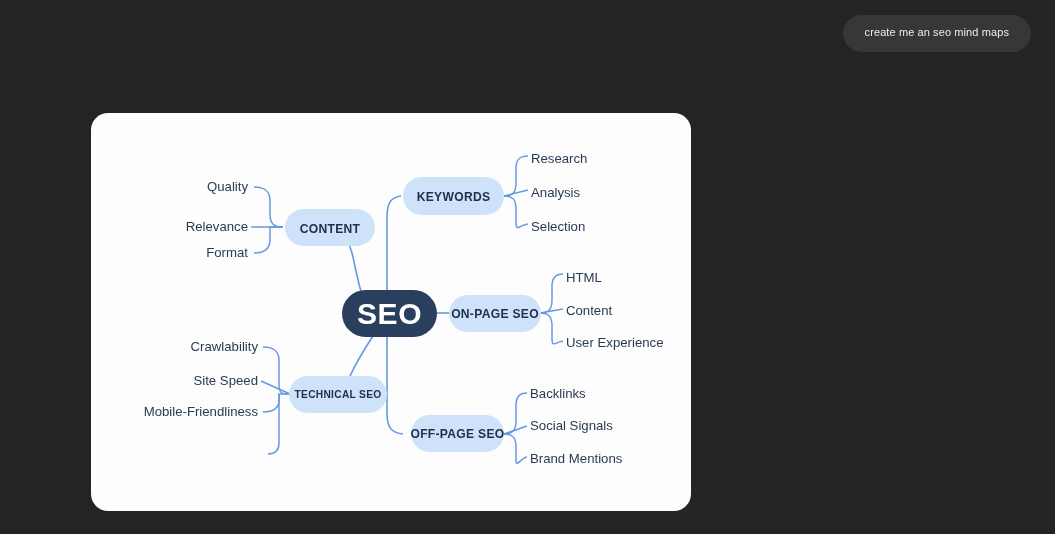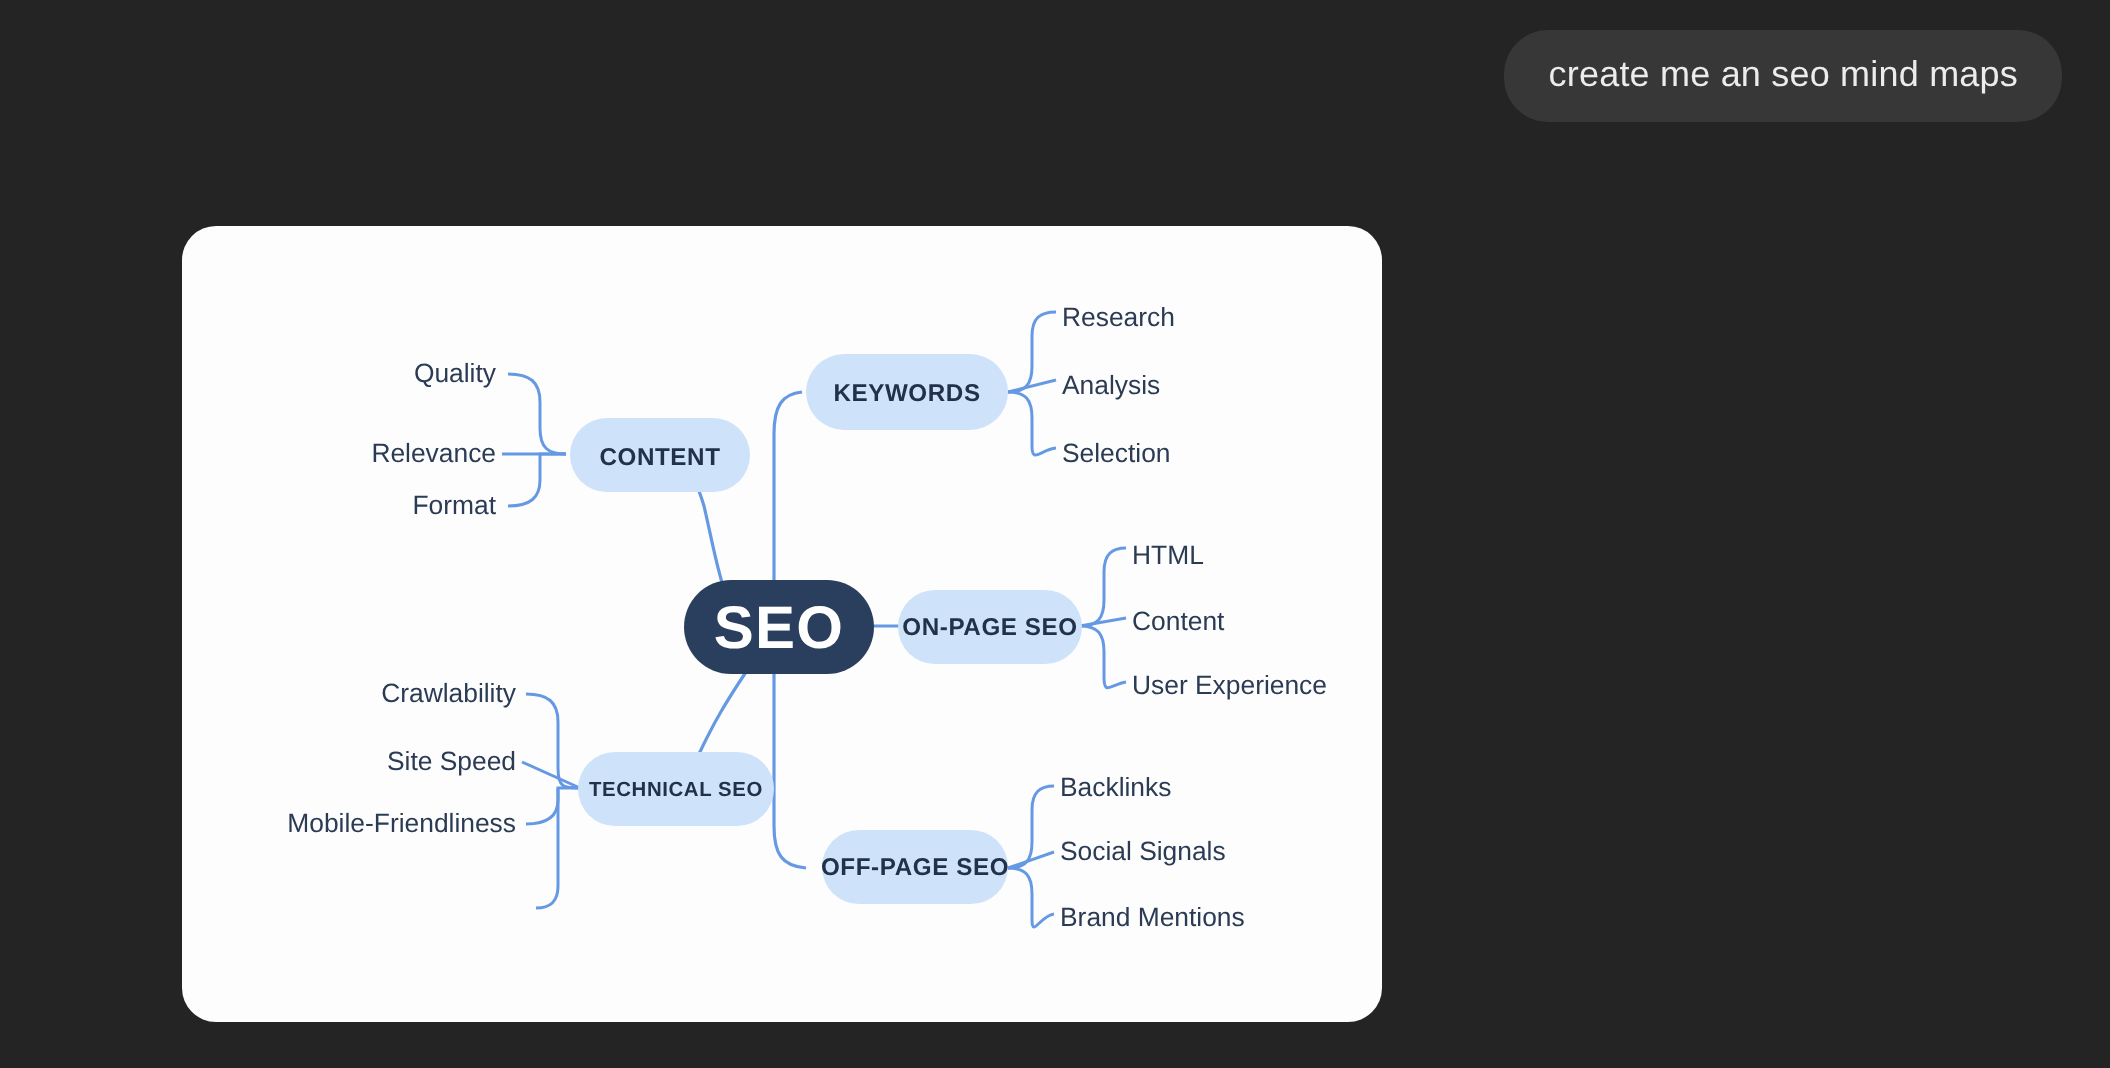--- a/index.html
+++ b/index.html
@@ -17,21 +17,21 @@
   .chat-row {
     position: absolute;
     top: 0; left: 0; right: 0;
     display: flex;
     justify-content: flex-end;
     padding: 15px 24px 0 0;
   }
   .user-bubble {
     background: #373737;
     color: #ececec;
-    font-size: 18px;
+    font-size: 11px;
     line-height: 1.35;
     padding: 10px 22px 12px 22px;
     border-radius: 22px;
     white-space: nowrap;
     letter-spacing: .1px;
   }
 
   
   .card {
     position: absolute;

